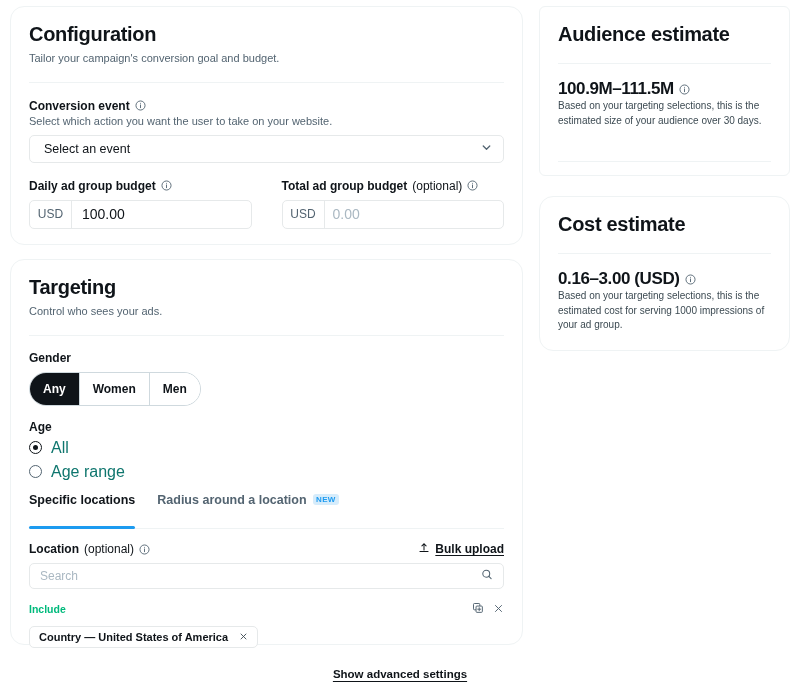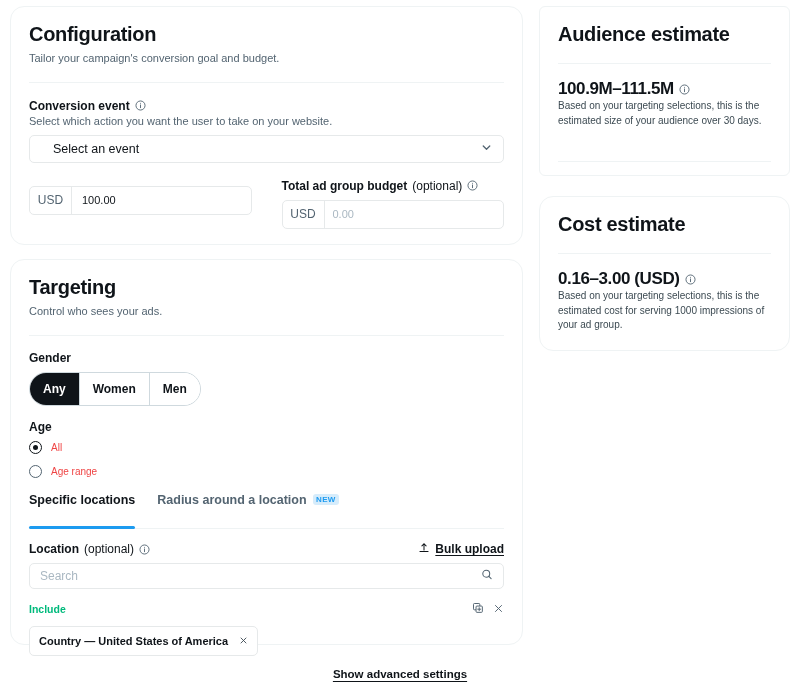--- a/index.html
+++ b/index.html
@@ -77,21 +77,21 @@
 
   
   .select-box {
     position: relative;
     height: 28px;
     border: 1px solid #e6e9ea;
     border-radius: 5px;
     background: #fff;
     display: flex;
     align-items: center;
-    padding: 0 23px;
+    padding: 0 14px;
     font-size: 12.5px;
     color: #0f1419;
   }
   .select-box .chev {
     position: absolute; right: 10px; top: 50%;
     transform: translateY(-50%);
     color: #536471;
   }
 
   
@@ -110,21 +110,21 @@
     width: 42px;
     display: flex; align-items: center; justify-content: center;
     font-size: 12px;
     color: #536471;
     border-right: 1px solid #e6e9ea;
   }
   .money-val {
     flex: 1;
     display: flex; align-items: center;
     padding-left: 10px;
-    font-size: 11px;
+    font-size: 14px;
     color: #0f1419;
   }
   .money-val.placeholder { color: #aab8c2; padding-left: 8px; }
 
   
   .seg {
     display: inline-flex;
     margin-top: 7px;
     border-radius: 999px;
     overflow: hidden;
@@ -159,21 +159,21 @@
     flex: 0 0 13px;
   }
   .radio.checked { border-color: #0f1419; }
   .radio.checked:after {
     content: "";
     position: absolute; left: 2.5px; top: 2.5px;
     width: 5px; height: 5px;
     border-radius: 50%;
     background: #0f1419;
   }
-  .radio-label { font-size: 10px; color: #ef4444; }
+  .radio-label { font-size: 16px; color: #0f766e; }
 
   
   .tabs {
     display: flex;
     align-items: flex-end;
     gap: 22px;
     border-bottom: 1px solid #eff3f4;
     height: 27px;
   }
   .tab {
@@ -249,21 +249,21 @@
     font-size: 10.5px;
     font-weight: 700;
     color: #00ba7c;
   }
   .include-actions { display: flex; align-items: center; gap: 9px; color: #536471; }
 
   .chip {
     display: inline-flex;
     align-items: center;
     gap: 11px;
-    height: 30px;
+    height: 22px;
     margin-top: 8px;
     padding: 0 9px;
     border: 1px solid #e6e9ea;
     border-radius: 5px;
     background: #fff;
     font-size: 11px;
     font-weight: 700;
     color: #0f1419;
   }
   .chip .x { color: #3d4a52; font-weight: 400; font-size: 12px; line-height: 1; }
@@ -332,20 +332,30 @@
         <span>Select an event</span>
         <span class="chev">
           <svg width="13" height="13" viewBox="0 0 16 16" fill="none" stroke="currentColor" stroke-width="1.6" stroke-linecap="round" stroke-linejoin="round">
               <path d="M4 6.2l4 4 4-4"></path>
             </svg>
         </span>
       </div>
 
       <div class="budget-row" style="margin-top:16px;">
         <div class="budget-col">
+          <div class="field-label">
+            <span>Daily ad group budget</span>
+            <span class="info-icon">
+              <svg width="11" height="11" viewBox="0 0 16 16" fill="none" stroke="currentColor" stroke-width="1.4">
+                <circle cx="8" cy="8" r="6.6"></circle>
+                  <path d="M8 7.2v4.0" stroke-linecap="round"></path>
+                  <circle cx="8" cy="4.8" r="0.75" fill="currentColor" stroke="none"></circle>
+              </svg>
+            </span>
+          </div>
           <div class="money-input">
             <div class="money-cur">USD</div>
             <div class="money-val">100.00</div>
           </div>
         </div>
 
         <div class="budget-col">
           <div class="field-label">
             <span>Total ad group budget</span>
               <span class="opt"> (optional)</span>

